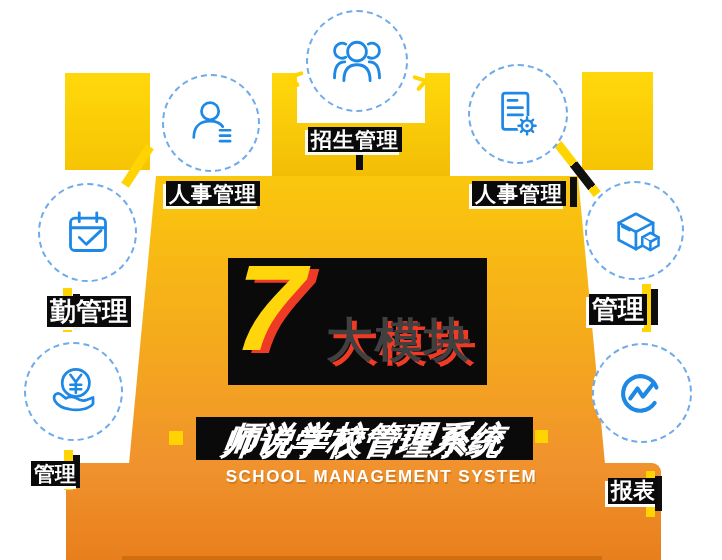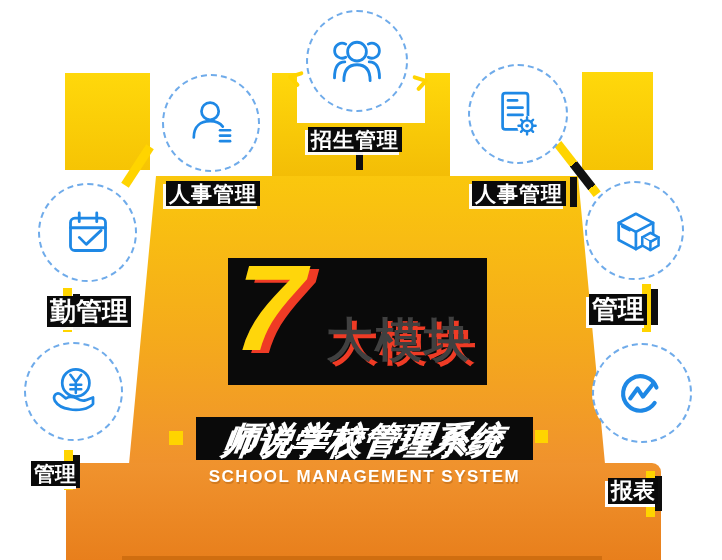--- a/index.html
+++ b/index.html
@@ -92,21 +92,21 @@
     display:flex;align-items:center;justify-content:center;
   }
   .title-text{
     position:static;font-size:34px;font-weight:900;font-style:italic;color:#fff;
     letter-spacing:1px;transform:skewX(-8deg);text-shadow:-3px 4px 0 #fff;white-space:nowrap;
   }
   .bullet{background:#FFD400;}
   .bullet-l{left:169px;top:431px;width:14px;height:14px;}
   .bullet-r{left:535px;top:430px;width:13px;height:13px;}
   .subtitle{
-    left:196px;top:467px;width:337px;text-align:center;font-size:17px;font-weight:bold;
+    left:213px;top:467px;width:337px;text-align:center;font-size:17px;font-weight:bold;
     color:#fff;letter-spacing:1.5px;text-shadow:1px 2px 0 rgba(120,60,0,.25);white-space:nowrap;
   }
 </style>
 </head>
 <body>
 
 <div id="stage">
 
   <div class="left-square ygrad"></div>
   <div class="right-square ygrad"></div>

